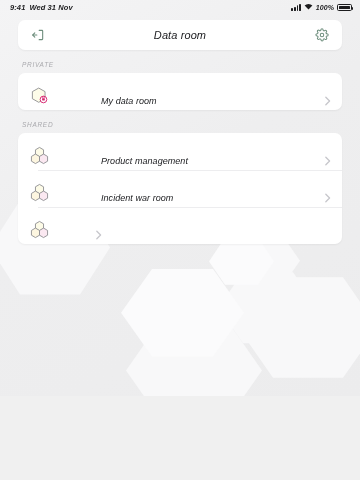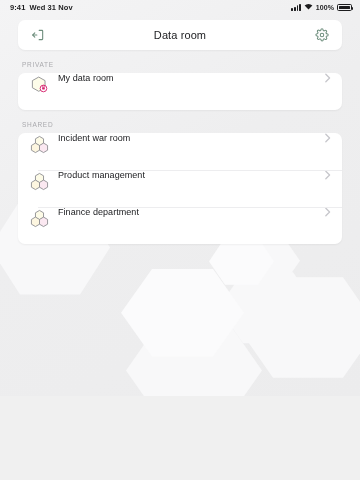--- a/index.html
+++ b/index.html
@@ -7,20 +7,21 @@
     width:360px; height:480px;
     font-family:"Liberation Sans", sans-serif;
     background:#f0f0f0;
     overflow:hidden;
   }
   #app {
     position:relative;
     width:360px; height:396px;
     background:#f1f1f1;
     overflow:hidden;
+    font-style:italic;
   }
 
   
   .bg-layer { position:absolute; inset:0; z-index:0; pointer-events:none;
               background:linear-gradient(150deg,#f4f4f5 0%,#eeeeef 45%,#ececed 100%); }
   .bg-layer svg { position:absolute; inset:0; width:100%; height:100%; display:block; }
 
   
   .statusbar {
     position:relative; z-index:3;
@@ -61,22 +62,22 @@
 
   
   .section-label {
     font-size:6.5px; color:#a9a9ad; letter-spacing:.7px;
     text-transform:uppercase; margin:11px 0 5px 4px; font-weight:400;
   }
 
   
   .card { background:#ffffff; border-radius:7px; overflow:hidden;
           box-shadow:0 1px 2px rgba(0,0,0,.05); }
-  .row { height:37px; display:flex; align-items:flex-start; padding:0 10px 16px 10px;
-         position:relative; cursor:pointer; }
+  .row { height:37px; display:flex; align-items:flex-end; padding:0 10px 4px 10px;
+         position:relative; cursor:pointer;gap:43px; }
   .row + .row::before {
     content:""; position:absolute; left:20px; right:0; top:0;
     height:1px; background:#ededef;
   }
   .row-icon { width:22px; height:22px; flex:0 0 22px;
               display:flex; align-items:center; justify-content:center; }
   .row-label { flex:1; font-size:9px; color:#202124; margin-left:8px; letter-spacing:.05px; }
   .chev { width:10px; height:10px; flex:0 0 10px; display:flex;
           align-items:center; justify-content:center; }
 </style>
@@ -168,53 +169,52 @@
     <div class="card">
 
       <div class="row">
         <span class="row-icon">
           <svg width="19" height="19" viewBox="0 0 24 24" aria-hidden="true">
             <polygon points="12,1.8 17.1,4.8 17.1,10.8 12,13.8 6.9,10.8 6.9,4.8" fill="#fdfbe7" stroke="#8a8a8e" stroke-width="1.1" stroke-linejoin="round"></polygon>
             <polygon points="6.9,10.2 12,13.2 12,19.2 6.9,22.2 1.8,19.2 1.8,13.2" fill="#fdf6e0" stroke="#8a8a8e" stroke-width="1.1" stroke-linejoin="round"></polygon>
             <polygon points="17.1,10.2 22.2,13.2 22.2,19.2 17.1,22.2 12,19.2 12,13.2" fill="#fbe8f1" stroke="#8a8a8e" stroke-width="1.1" stroke-linejoin="round"></polygon>
           </svg>
         </span>
-        <span class="row-label">Incident war room</span>
+        <span class="row-label">Product management</span>
         <span class="chev">
           <svg width="7" height="10" viewBox="0 0 8 12" fill="none" stroke="#c7c7cc" stroke-width="1.6" stroke-linecap="round" stroke-linejoin="round" aria-hidden="true">
             <path d="M2 1.5 6.5 6 2 10.5"></path>
           </svg>
         </span>
       </div>
 
       <div class="row">
         <span class="row-icon">
           <svg width="19" height="19" viewBox="0 0 24 24" aria-hidden="true">
             <polygon points="12,1.8 17.1,4.8 17.1,10.8 12,13.8 6.9,10.8 6.9,4.8" fill="#fdfbe7" stroke="#8a8a8e" stroke-width="1.1" stroke-linejoin="round"></polygon>
             <polygon points="6.9,10.2 12,13.2 12,19.2 6.9,22.2 1.8,19.2 1.8,13.2" fill="#fdf6e0" stroke="#8a8a8e" stroke-width="1.1" stroke-linejoin="round"></polygon>
             <polygon points="17.1,10.2 22.2,13.2 22.2,19.2 17.1,22.2 12,19.2 12,13.2" fill="#fbe8f1" stroke="#8a8a8e" stroke-width="1.1" stroke-linejoin="round"></polygon>
           </svg>
         </span>
-        <span class="row-label">Product management</span>
+        <span class="row-label">Incident war room</span>
         <span class="chev">
           <svg width="7" height="10" viewBox="0 0 8 12" fill="none" stroke="#c7c7cc" stroke-width="1.6" stroke-linecap="round" stroke-linejoin="round" aria-hidden="true">
             <path d="M2 1.5 6.5 6 2 10.5"></path>
           </svg>
         </span>
       </div>
 
       <div class="row">
         <span class="row-icon">
           <svg width="19" height="19" viewBox="0 0 24 24" aria-hidden="true">
             <polygon points="12,1.8 17.1,4.8 17.1,10.8 12,13.8 6.9,10.8 6.9,4.8" fill="#fdfbe7" stroke="#8a8a8e" stroke-width="1.1" stroke-linejoin="round"></polygon>
             <polygon points="6.9,10.2 12,13.2 12,19.2 6.9,22.2 1.8,19.2 1.8,13.2" fill="#fdf6e0" stroke="#8a8a8e" stroke-width="1.1" stroke-linejoin="round"></polygon>
             <polygon points="17.1,10.2 22.2,13.2 22.2,19.2 17.1,22.2 12,19.2 12,13.2" fill="#fbe8f1" stroke="#8a8a8e" stroke-width="1.1" stroke-linejoin="round"></polygon>
           </svg>
         </span>
-        <span class="row-label">Finance department</span>
         <span class="chev">
           <svg width="7" height="10" viewBox="0 0 8 12" fill="none" stroke="#c7c7cc" stroke-width="1.6" stroke-linecap="round" stroke-linejoin="round" aria-hidden="true">
             <path d="M2 1.5 6.5 6 2 10.5"></path>
           </svg>
         </span>
       </div>
 
     </div>
   </div>
 </div>

